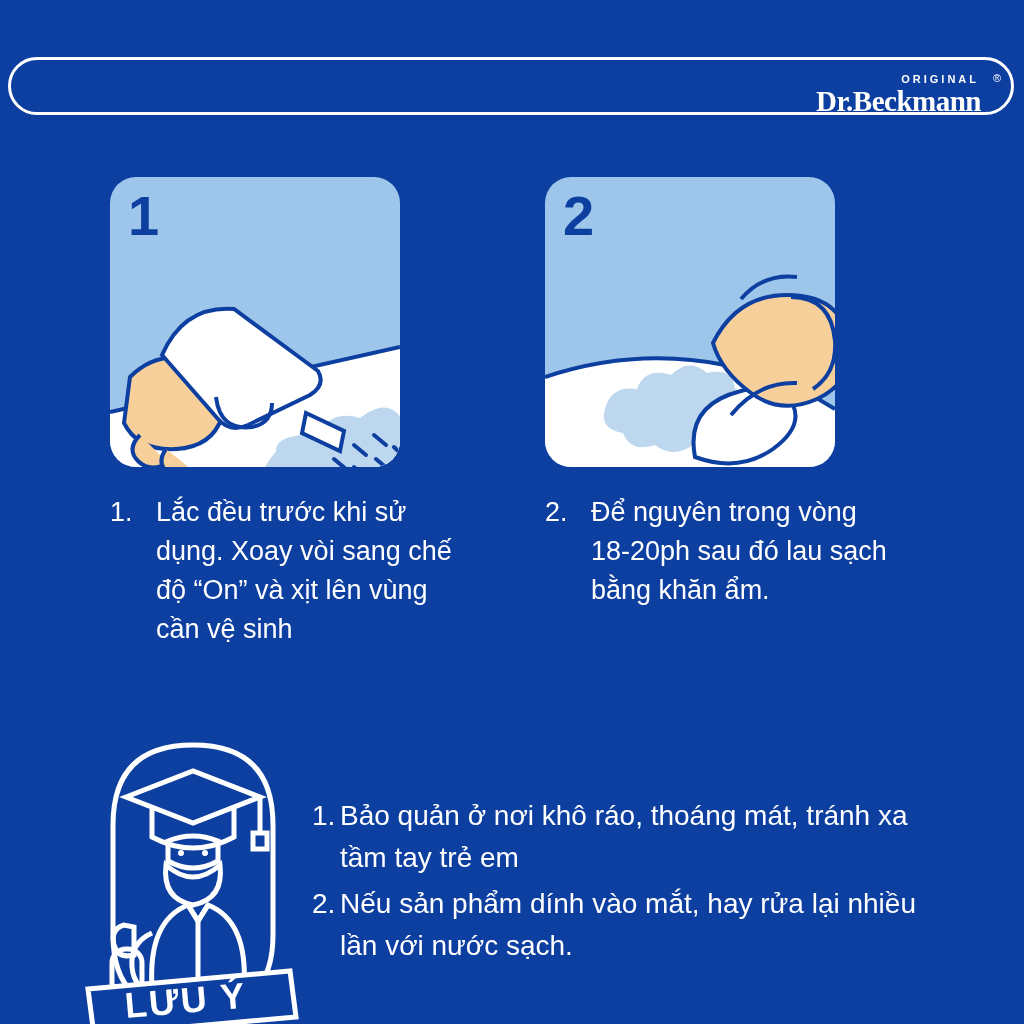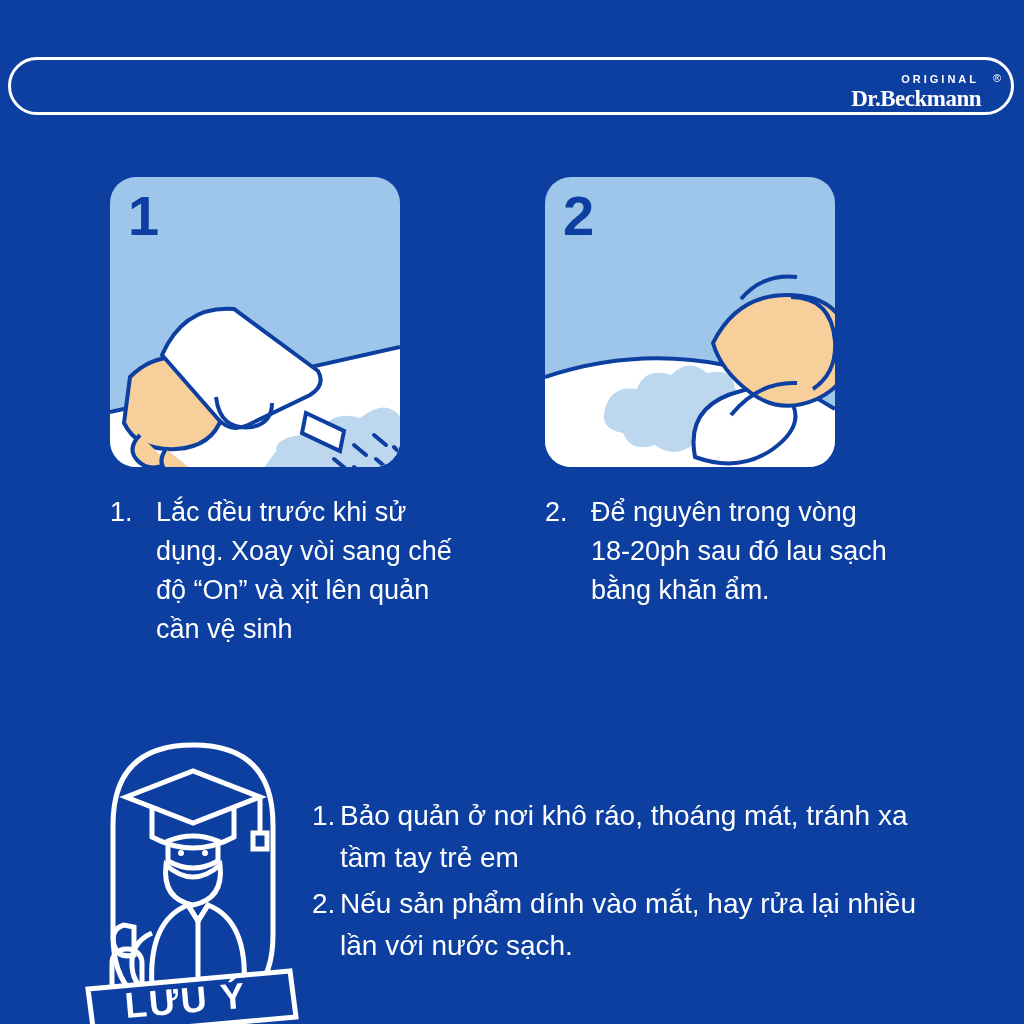--- a/index.html
+++ b/index.html
@@ -46,21 +46,21 @@
   }
   .brand-top {
     font-size: 11px;
     letter-spacing: 3px;
     font-weight: bold;
     margin-right: 2px;
     margin-bottom: 2px;
     display: block;
   }
   .brand-name {
-    font-size: 23px;
+    font-size: 29px;
     font-weight: bold;
     letter-spacing: -0.5px;
     display: block;
     font-family: "Liberation Serif", serif;
   }
   .brand-reg {
     position: absolute;
     right: 10px;
     top: 12px;
     font-size: 11px;
@@ -197,21 +197,21 @@
             <line x1="264" y1="258" x2="276" y2="268"></line>
             <line x1="266" y1="282" x2="278" y2="292"></line>
             <line x1="284" y1="270" x2="294" y2="280"></line>
             <line x1="224" y1="282" x2="236" y2="292"></line>
           </g>
         </svg>
         <div class="thumb-num">1</div>
       </div>
       <div class="step-text">
         <div class="step-num">1.</div>
-        <div class="step-body">Lắc đều trước khi sử dụng. Xoay vòi sang chế độ “On” và xịt lên quản cần vệ sinh</div>
+        <div class="step-body">Lắc đều trước khi sử dụng. Xoay vòi sang chế độ “On” và xịt lên vùng cần vệ sinh</div>
       </div>
     </div>
 
     <div class="step step-2">
       <div class="thumb">
         <svg width="290" height="290" viewBox="0 0 290 290">
 
           <path d="M0 200 q90 -30 180 -12 q60 12 110 44 l0 58 l-290 0 z" fill="#ffffff"></path>
           <path d="M0 200 q90 -30 180 -12 q60 12 110 44" stroke="#0d3fa0" stroke-width="4" fill="none"></path>
 

